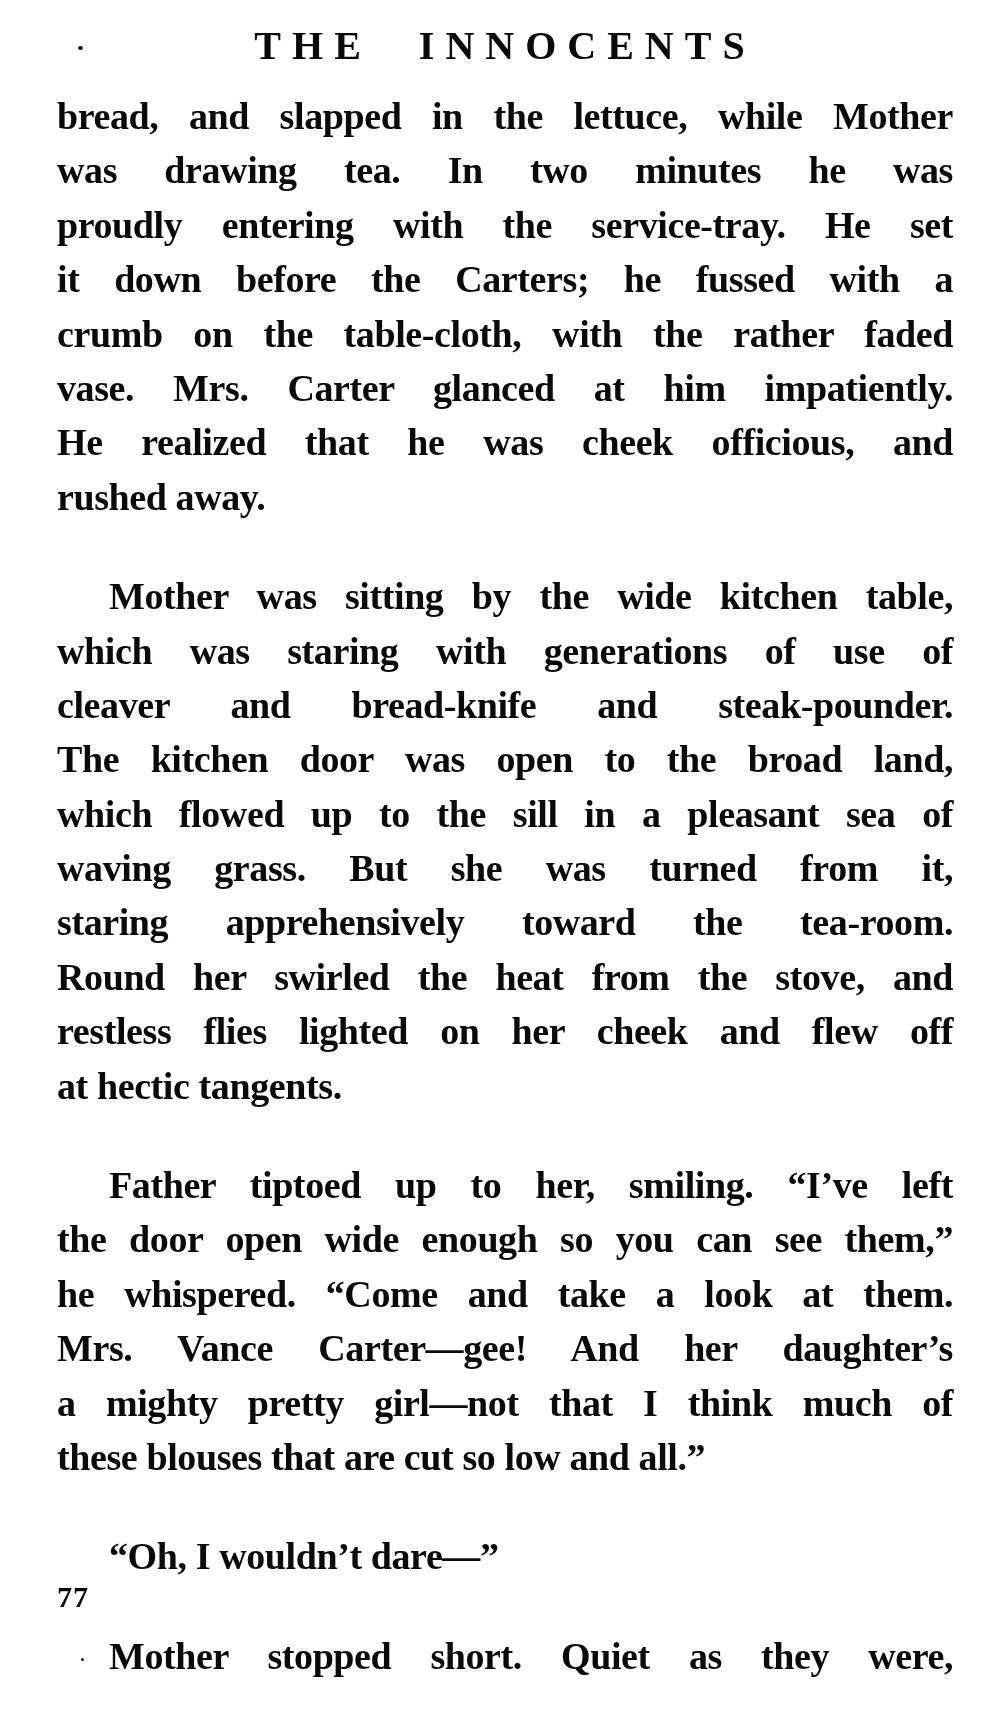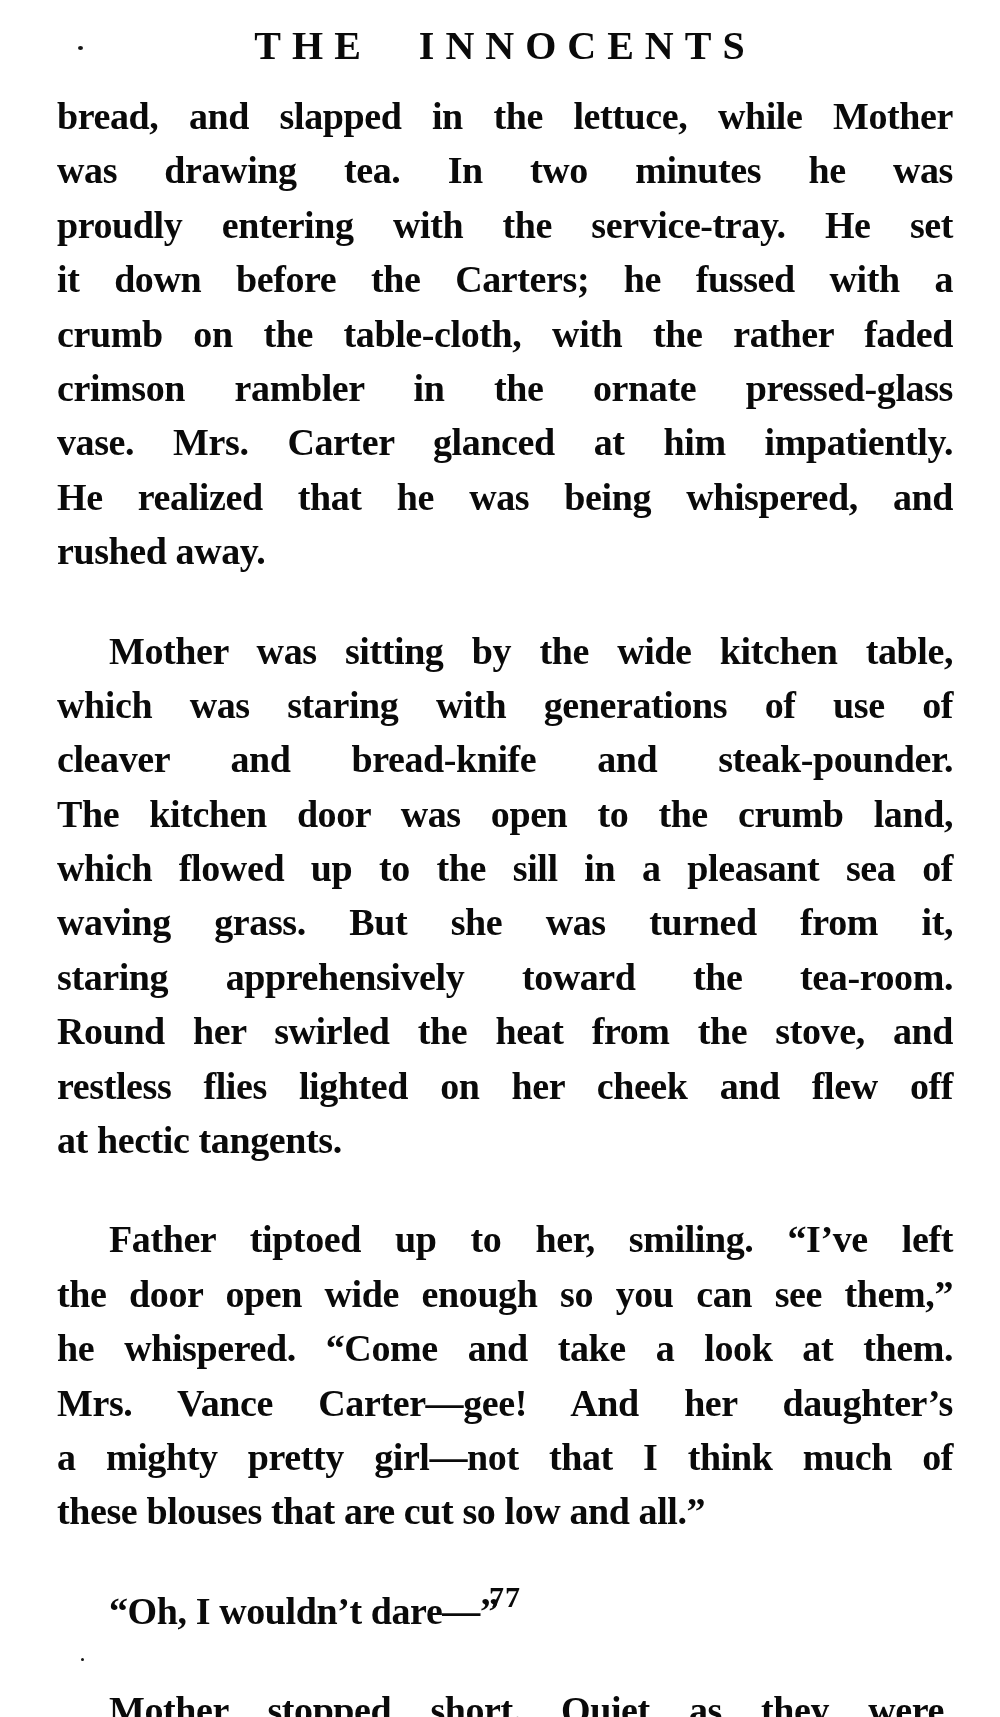--- a/index.html
+++ b/index.html
@@ -51,21 +51,20 @@
   }
   .line.indent {
     text-indent: 52px;
     margin-top: 45px;
   }
   .page-number {
     position: absolute;
     top: 1580px;
     left: 57px;
     width: 896px;
-    text-align: center;
     font-size: 30px;
     font-weight: bold;
     letter-spacing: 1px;
   }
   .ink-speck {
     position: absolute;
     background: #151515;
     border-radius: 50%;
   }
   .speck-top {
@@ -89,28 +88,27 @@
   <div class="running-head">THE INNOCENTS</div>
 
   <span class="ink-speck speck-top"></span>
 
   <div class="body-text">
       <div class="line">bread, and slapped in the lettuce, while Mother</div>
       <div class="line">was drawing tea.  In two minutes he was</div>
       <div class="line">proudly entering with the service-tray.  He set</div>
       <div class="line">it down before the Carters;  he fussed with a</div>
       <div class="line">crumb on the table-cloth, with the rather faded</div>
-      <div class="line">crimson rambler in the ornate pressed-glass</div>
       <div class="line">vase.  Mrs. Carter glanced at him impatiently.</div>
-      <div class="line">He realized that he was being whispered, and</div>
+      <div class="line">He realized that he was cheek officious, and</div>
       <div class="line no-just">rushed away.</div>
       <div class="line indent">Mother was sitting by the wide kitchen table,</div>
       <div class="line">which was staring with generations of use of</div>
       <div class="line">cleaver and bread-knife and steak-pounder.</div>
-      <div class="line">The kitchen door was open to the crumb land,</div>
+      <div class="line">The kitchen door was open to the broad land,</div>
       <div class="line">which flowed up to the sill in a pleasant sea of</div>
       <div class="line">waving grass.  But she was turned from it,</div>
       <div class="line">staring apprehensively toward the tea-room.</div>
       <div class="line">Round her swirled the heat from the stove, and</div>
       <div class="line">restless flies lighted on her cheek and flew off</div>
       <div class="line no-just">at hectic tangents.</div>
       <div class="line indent">Father tiptoed up to her, smiling.  “I’ve left</div>
       <div class="line">the door open wide enough so you can see them,”</div>
       <div class="line">he whispered.  “Come and take a look at them.</div>
       <div class="line">Mrs. Vance Carter—gee!  And her daughter’s</div>

